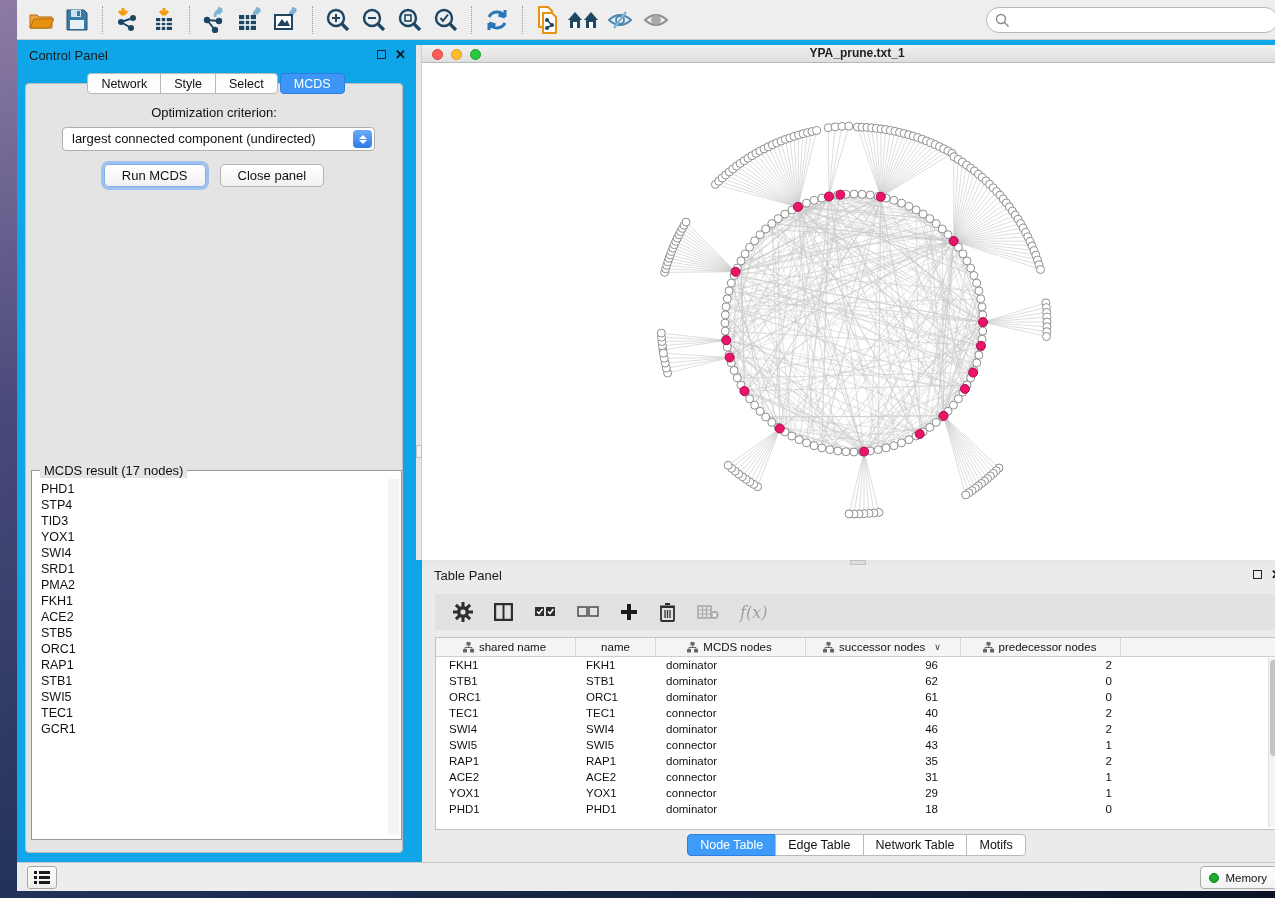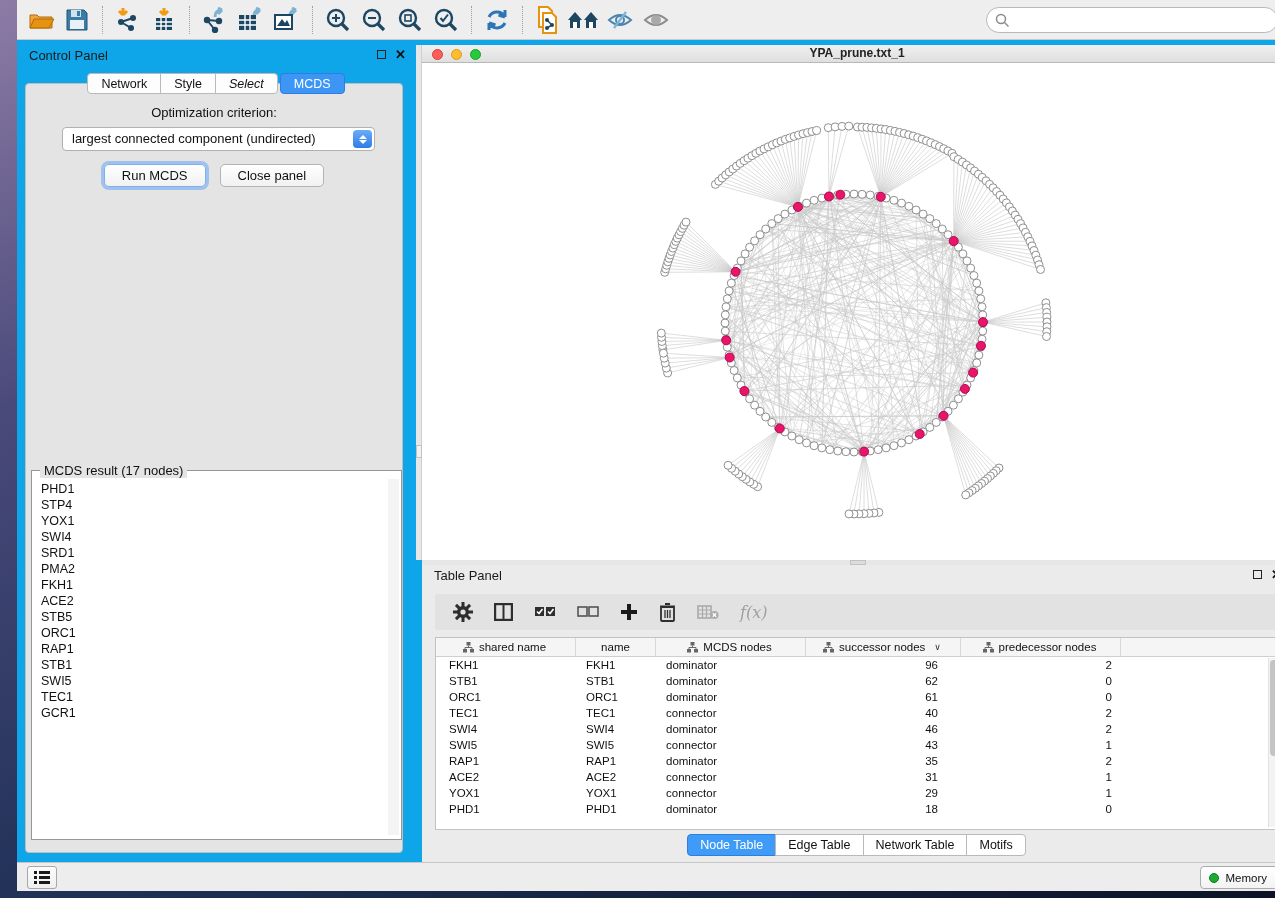--- a/index.html
+++ b/index.html
@@ -23,21 +23,21 @@
   .panel-header { position:relative; height:24px; }
   .panel-title { position:absolute; left:12px; top:3px; font-size:13px; color:#1a1a1a; }
   .win-icons { position:absolute; right:10px; top:4px; display:flex; gap:9px; align-items:center; }
   .float-ic { width:9px; height:9px; border:1.5px solid #222; display:inline-block; }
   .close-ic { font-size:13px; font-weight:bold; color:#111; line-height:11px; }
 
   .cp-tabs { position:absolute; left:0; right:0; top:28px; display:flex; justify-content:center; z-index:3; }
   .tab { height:21px; padding:0 13px; font-size:12.5px; line-height:20px; background:#fdfdfd;
     border:1px solid #b9b9b9; margin-left:-1px; color:#111; }
   .tab:first-child { border-radius:4px 0 0 4px; }
-  .tab:nth-child(3) { border-radius:0 4px 4px 0;font-style:italic; }
+  .tab:nth-child(3) { border-radius:0 4px 4px 0; }
   .tab.sel { background:#3d95f5; color:#fff; border:1px solid #2f7de0; border-radius:4px; margin-left:2px; }
 
   .cp-body { position:absolute; left:8px; top:38px; width:378px; height:770px; background:#e5e4e4;
     border:1px solid #bdbdbd; border-radius:4px; }
   .opt-label { position:absolute; top:21px; left:0; right:0; text-align:center; font-size:13px; color:#111; }
   .opt-select { position:absolute; left:36px; top:43px; width:313px; height:24px; background:#fff;
     border:1px solid #b0b0b0; border-radius:4px; font-size:13px; line-height:22px; padding-left:9px; color:#111; }
   .stepper { position:absolute; right:2px; top:2px; width:19px; height:18px; border-radius:4px;
     background:linear-gradient(#6aacf8,#2e7ce6); display:flex; flex-direction:column; align-items:center; justify-content:center; gap:1px; }
   .stepper .up, .stepper .dn { width:0; height:0; border-left:4px solid transparent; border-right:4px solid transparent; }
@@ -277,20 +277,21 @@
       </div>
       <div class="btn-row">
         <button class="mac-btn focus">Run MCDS</button>
         <button class="mac-btn">Close panel</button>
       </div>
       <div class="result-box">
         <span class="result-legend">MCDS result (17 nodes)</span>
         <div class="result-list">
           <div>PHD1</div>
           <div>STP4</div>
+          <div>TID3</div>
           <div>YOX1</div>
           <div>SWI4</div>
           <div>SRD1</div>
           <div>PMA2</div>
           <div>FKH1</div>
           <div>ACE2</div>
           <div>STB5</div>
           <div>ORC1</div>
           <div>RAP1</div>
           <div>STB1</div>

